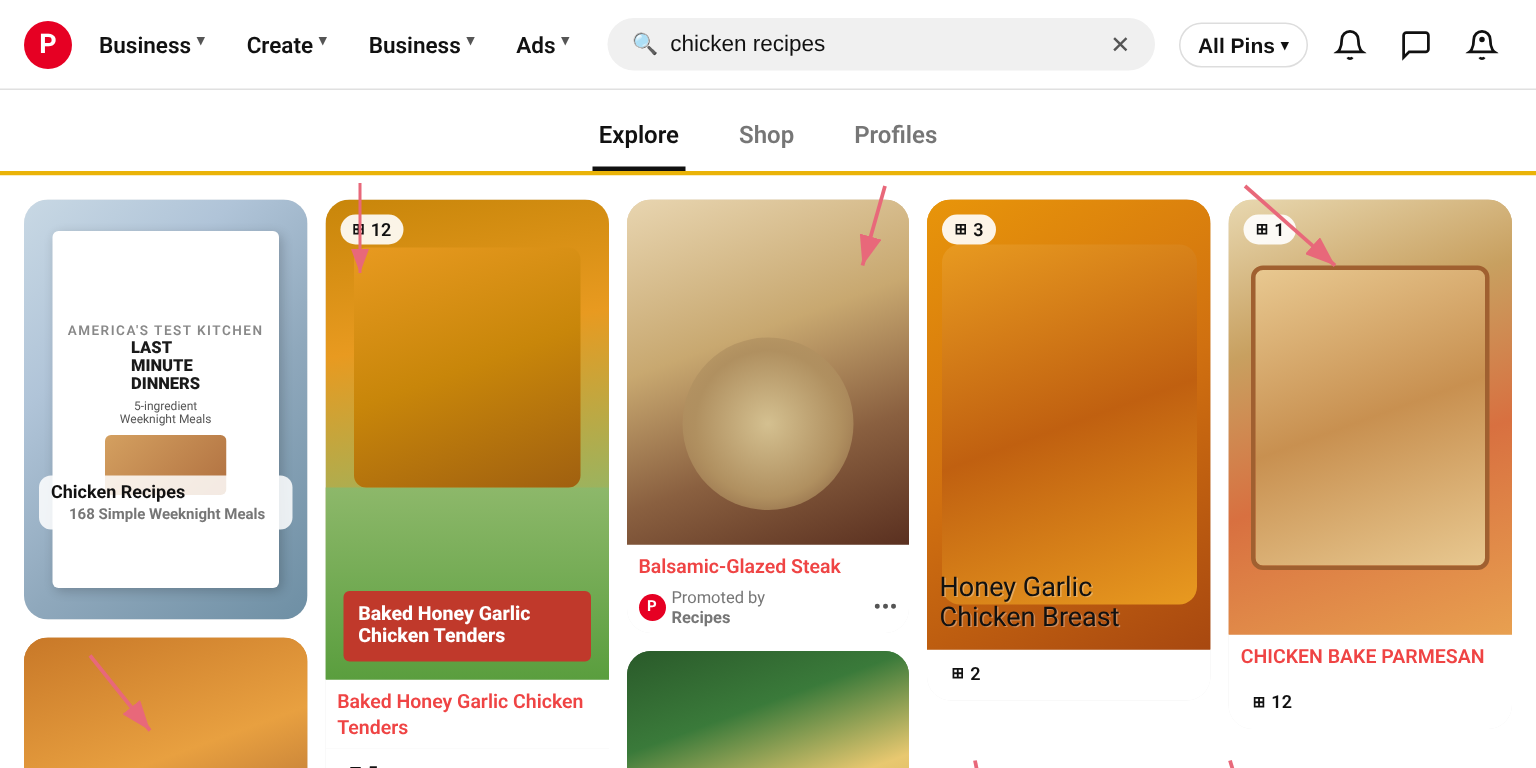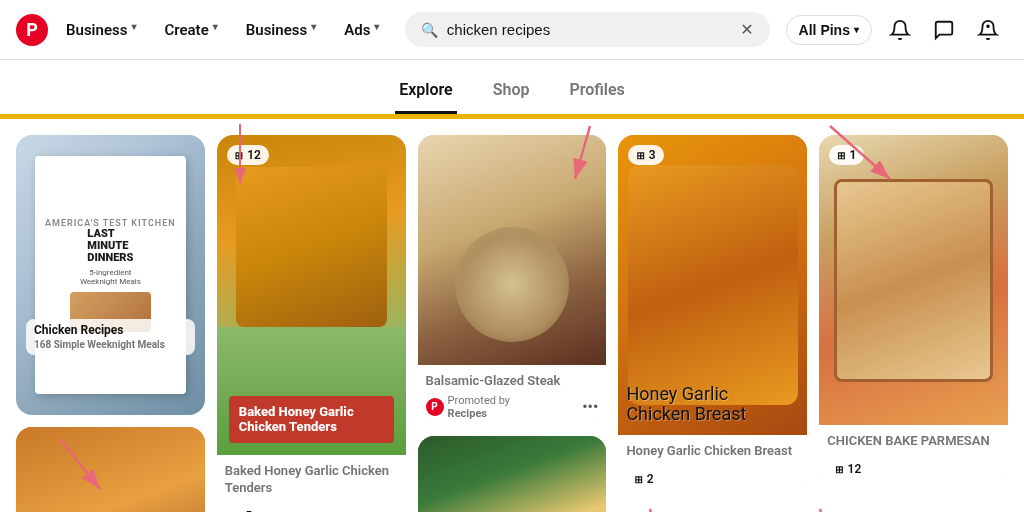--- a/index.html
+++ b/index.html
@@ -79,21 +79,21 @@
       font-size: 18px;
       background: #fff;
     }
 
     
     .tabs {
       display: flex;
       justify-content: center;
       gap: 32px;
       padding: 12px 0 0;
-      border-bottom: 5px solid #eab308;
+      border-bottom: 3px solid #eab308;
       background: #fff;
     }
     .tab {
       padding: 8px 4px 12px;
       font-size: 16px;
       font-weight: 600;
       color: #767676;
       cursor: pointer;
       border-bottom: 3px solid transparent;
     }
@@ -218,21 +218,21 @@
     }
 
     
     .pin-meta {
       padding: 8px 8px 4px;
       background: #fff;
     }
     .pin-title {
       font-size: 13px;
       font-weight: 600;
-      color: #737373;
+      color: #ef4444;
       line-height: 1.3;
     }
     .pin-promoted {
       display: flex; align-items: center; gap: 4px;
       margin-top: 4px;
     }
     .promoted-logo {
       width: 18px; height: 18px;
       background: #e60023;
       border-radius: 50%;
@@ -303,20 +303,21 @@
       border-radius: 8px;
       padding: 4px 8px;
       font-size: 12px;
       font-weight: 700;
       color: #111;
       text-align: left;
     }
     .chicken-count {
       font-size: 10px;
       color: #767676;
+      margin-left: 12px;
     }
   </style>
 </head>
 <body>
 
 <header class="header">
   <div class="logo">
     <span class="logo-p">P</span>
   </div>
 
@@ -502,23 +503,20 @@
           <div style="position:absolute;top:10%;left:5%;right:5%;bottom:10%;background:linear-gradient(160deg,#e89a20,#c06010,#e89a20);border-radius:12px;"></div>
           <div class="count-badge">
             <span class="count-icon">⊞</span>
             <span>3</span>
           </div>
 
           <div style="position:absolute;bottom:10px;left:8px;right:8px;">
             <span class="overlay-honey">Honey Garlic<br>Chicken Breast</span>
           </div>
         </div>
-        <div class="pin-meta">
-          <div class="pin-title">Honey Garlic Chicken Breast</div>
-        </div>
         <div style="padding:4px 8px 8px;background:#fff;">
           <div class="count-badge" style="position:static;display:inline-flex;">
             <span class="count-icon">⊞</span>
             <span>2</span>
           </div>
         </div>
       </div>
     </div>
 
     <div class="col-stack">

